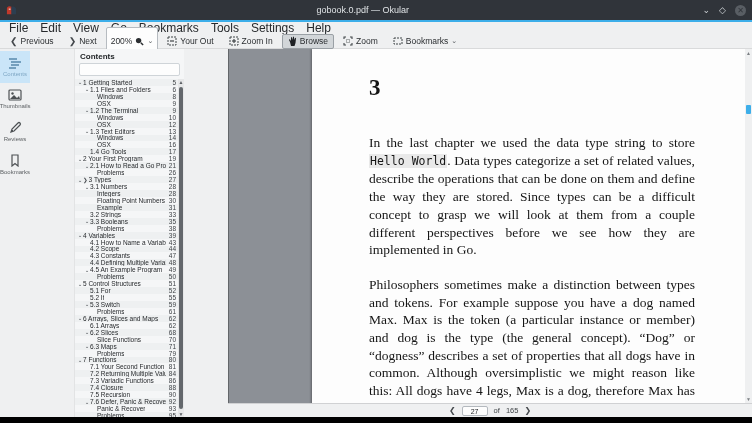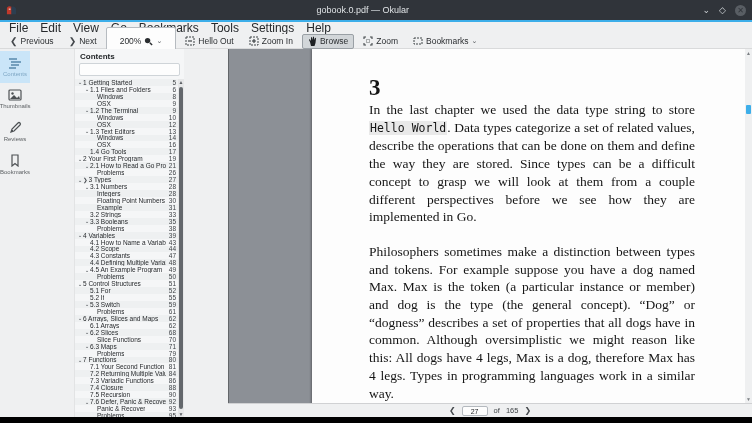--- a/index.html
+++ b/index.html
@@ -26,21 +26,21 @@
 
   
   .toolbar { height:15px; display:flex; align-items:center; padding:0 4px; gap:3px;
              background:#eff0f1; border-bottom:1px solid #d9dadb; font-size:8.5px;
              color:#2b2e31; flex:0 0 auto; }
   .tbtn { display:flex; align-items:center; gap:3px; padding:1px 5px; border-radius:2px;
           border:1px solid transparent; white-space:nowrap; }
   .tbtn.checked { background:#d2d6d9; border-color:#9aa0a5; }
   .tbtn svg { display:block; }
   .combo { display:flex; align-items:center; gap:3px; background:#fdfdfd;
-           border:1px solid #b6bbc0; border-radius:2px; padding:0 13px; height:28px; }
+           border:1px solid #b6bbc0; border-radius:2px; padding:0 4px; height:28px; }
   .combo .chev { font-size:7px; color:#55595d; }
   .chevglyph { font-size:9px; color:#44484c; }
 
   
   .main { flex:1; display:flex; min-height:0;gap:44px; }
 
   
   .tabstrip { width:30px; background:#eff0f1; display:flex; flex-direction:column;
               padding-top:2px; flex:0 0 auto; }
   .stab { display:flex; flex-direction:column; align-items:center; gap:2px;
@@ -75,21 +75,21 @@
   
   .doccol { flex:1; display:flex; flex-direction:column; min-width:0; }
   .viewport { flex:1; position:relative; background:#8c9096; overflow:hidden;
               border-left:1px solid #63666a; }
   .page { position:absolute; left:83px; top:0; width:440px; height:420px;
           background:#fdfdfd; box-shadow:2px 0 4px rgba(0,0,0,.45), -1px 0 2px rgba(0,0,0,.25);
           font-family:"Liberation Serif", serif; color:#151515; }
   .page-inner { padding:26px 57px 0 57px; }
   .doc-h { font-size:23px; font-weight:bold; display:flex; }
   .doc-h .num { margin-right:21px; }
-  .doc-p { font-size:13.5px; line-height:17.7px; text-align:justify; }
+  .doc-p { font-size:13.5px; line-height:17.7px; text-align:justify; margin-top:33px; }
   .doc-p + .doc-p { margin-top:17px; }
   .codespan { font-family:"DejaVu Sans Mono", monospace; font-size:11.5px;
               background:#e9e9e9; padding:0 1px; }
   .vscroll { position:absolute; right:0; top:0; bottom:0; width:7px; background:#eff0f1; }
   .vscroll .arrow { position:absolute; width:7px; text-align:center; font-size:5px;
                     color:#7c8084; }
   .vscroll .thumb { position:absolute; left:1px; width:5px; height:9px; top:56px;
                     background:#3daee9; border-radius:1px; }
 
   
@@ -148,21 +148,21 @@
         <circle cx="4" cy="4" r="3" fill="#2b2e31"></circle>
           <line x1="6.5" y1="6.5" x2="9" y2="9" stroke="#2b2e31" stroke-width="1.6"></line>
       </svg>
       <span class="chev">⌄</span>
     </div>
     <div class="tbtn">
       <svg width="10" height="10" viewBox="0 0 10 10">
         <rect x="1" y="1" width="8" height="8" fill="none" stroke="#3f4447" stroke-width="1" stroke-dasharray="2 1"></rect>
         <line x1="3" y1="5" x2="7" y2="5" stroke="#3f4447" stroke-width="1.2"></line>
       </svg>
-      <span>Hello Out</span>
+      <span>Your Out</span>
     </div>
     <div class="tbtn">
       <svg width="10" height="10" viewBox="0 0 10 10">
         <rect x="1" y="1" width="8" height="8" fill="none" stroke="#3f4447" stroke-width="1" stroke-dasharray="2 1"></rect>
         <line x1="3" y1="5" x2="7" y2="5" stroke="#3f4447" stroke-width="1.2"></line>
         <line x1="5" y1="3" x2="5" y2="7" stroke="#3f4447" stroke-width="1.2"></line>
       </svg>
       <span>Zoom In</span>
     </div>
     <div class="tbtn checked">

